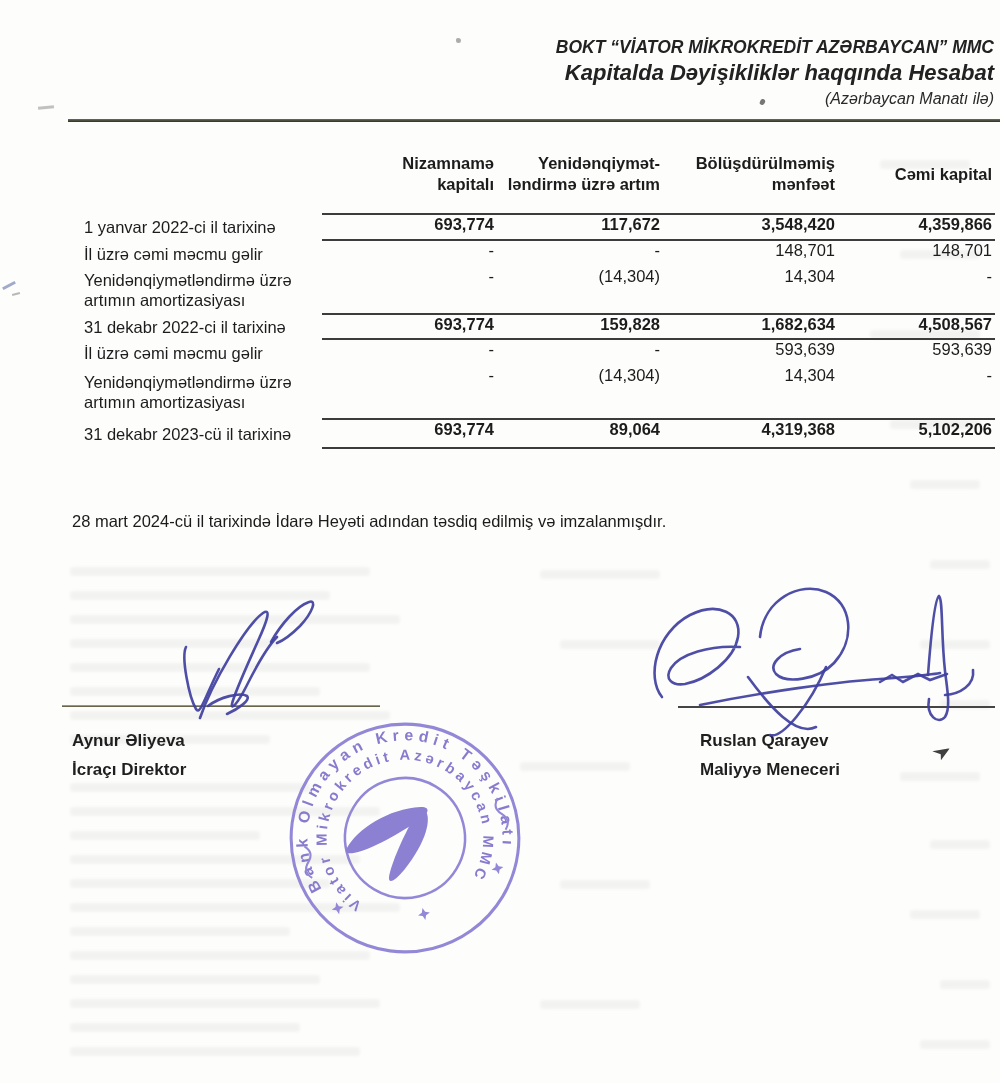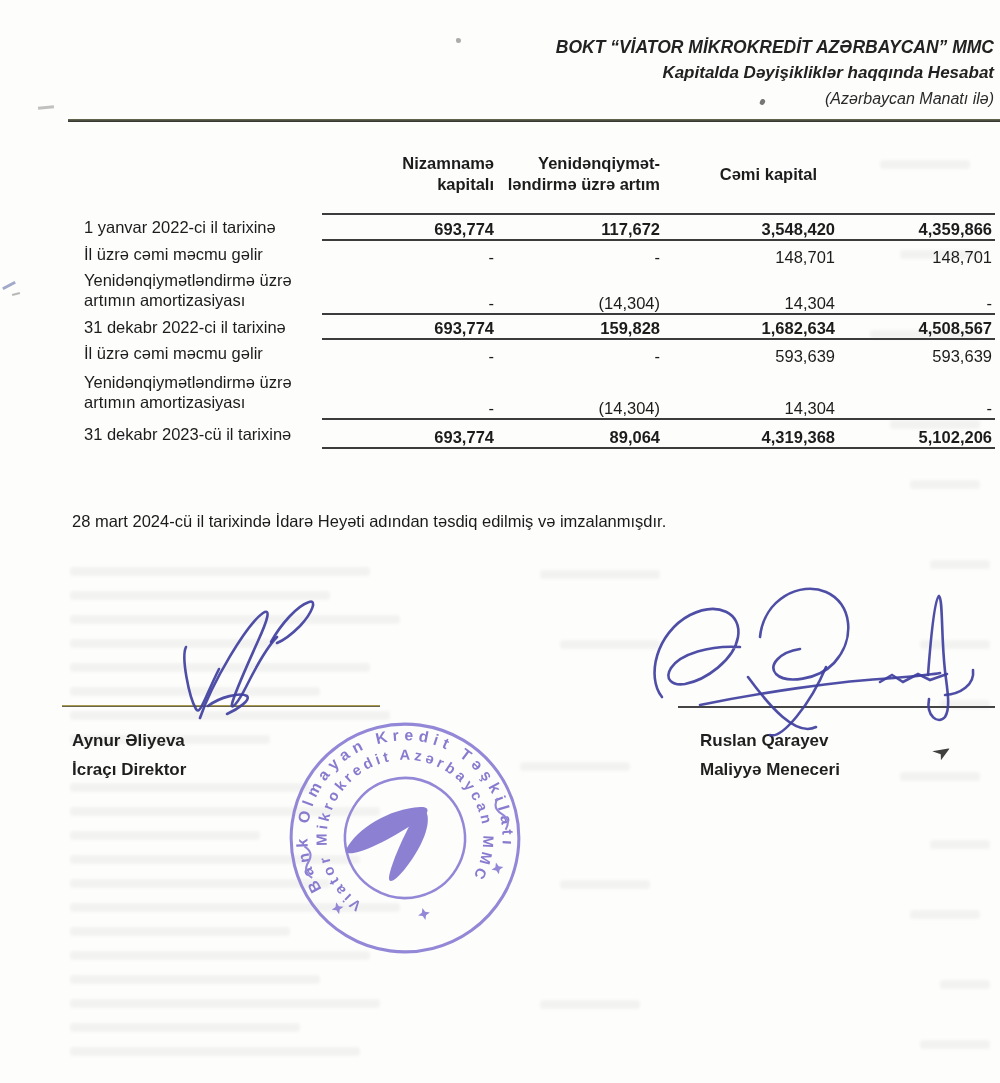--- a/index.html
+++ b/index.html
@@ -5,38 +5,38 @@
   html,body{margin:0;padding:0;background:#e8e8e8;}
   .page{
     position:relative;width:1000px;height:1083px;margin:0 auto;
     background:#fdfdfb;overflow:hidden;
     font-family:"Liberation Sans","DejaVu Sans",sans-serif;
     color:#1c1c1c;
   }
   
   .doc-header{position:absolute;top:34px;right:6px;text-align:right;line-height:26px;}
   .doc-header .l1,.doc-header .l2{font-size:17.5px;font-weight:bold;font-style:italic;color:#222;}
-  .doc-header .l2{font-size:17px;}
+  .doc-header .l2{font-size:22px;}
   .doc-header .l3{font-size:16px;font-style:italic;font-weight:normal;color:#2a2a2a;}
   .top-rule{position:absolute;left:68px;top:119px;width:932px;height:3px;
     background:linear-gradient(#6a6f52,#2e2e2e);}
   
   .equity-table{position:absolute;left:84px;top:135px;width:911px;font-size:16.5px;}
   .thead{display:flex;align-items:center;height:78px;font-weight:bold;line-height:21px;}
   .th{text-align:right;box-sizing:border-box;padding-right:3px;}
   .col-label{width:238px;flex:none;}
   .col-c1{width:175px;flex:none;}
   .col-c2{width:166px;flex:none;}
   .col-c3{width:175px;flex:none;}
   .col-c4{width:157px;flex:none;}
   .th.col-c1{padding-left:46px;}
   .trow{display:flex;align-items:center;}
   .tlabel{width:238px;flex:none;line-height:20px;align-self:center;}
   .trow.bold .tlabel{font-weight:normal;}
-  .nums{flex:1;height:100%;display:flex;align-items:flex-end;box-sizing:border-box;
+  .nums{flex:1;height:100%;display:flex;align-items:flex-start;box-sizing:border-box;
     border-color:#3c3c3c;}
   .trow.ruled .nums{border-top:2px solid #3c3c3c;border-bottom:2px solid #3c3c3c;}
   .tval{text-align:right;box-sizing:border-box;padding-right:3px;}
   .trow.bold .tval{font-weight:bold;}
   .row-0{height:28px}.row-1{height:26px}.row-2{height:46px}
   .row-3{height:27px}.row-4{height:26px}.row-5{height:52px}.row-6{height:31px}
   .row-0 .tlabel,.row-3 .tlabel{white-space:nowrap;}
   .row-6 .nums{border-bottom-width:3px;}
   
   .approval-note{position:absolute;left:72px;top:512px;font-size:16.5px;color:#1b1b1b;text-align:center;}
@@ -126,20 +126,21 @@
     <div class="l2">Kapitalda Dəyişikliklər haqqında Hesabat</div>
     <div class="l3">(Azərbaycan Manatı ilə)</div>
   </div>
   <div class="top-rule"></div>
 
   <div class="equity-table">
     <div class="thead">
       <div class="th col-label"></div>
       <div class="th col-c1">Nizamnamə kapitalı</div>
       <div class="th col-c2">Yenidənqiymət-ləndirmə üzrə artım</div>
+      <div class="th col-c3">Bölüşdürülməmiş mənfəət</div>
       <div class="th col-c4">Cəmi kapital</div>
     </div>
     <div id="tbody">
         <div class="trow row-0 ruled bold">
           <div class="tlabel">1 yanvar 2022-ci il tarixinə</div>
           <div class="nums">
             <div class="tval col-c1">693,774</div>
             <div class="tval col-c2">117,672</div>
             <div class="tval col-c3">3,548,420</div>
             <div class="tval col-c4">4,359,866</div>

